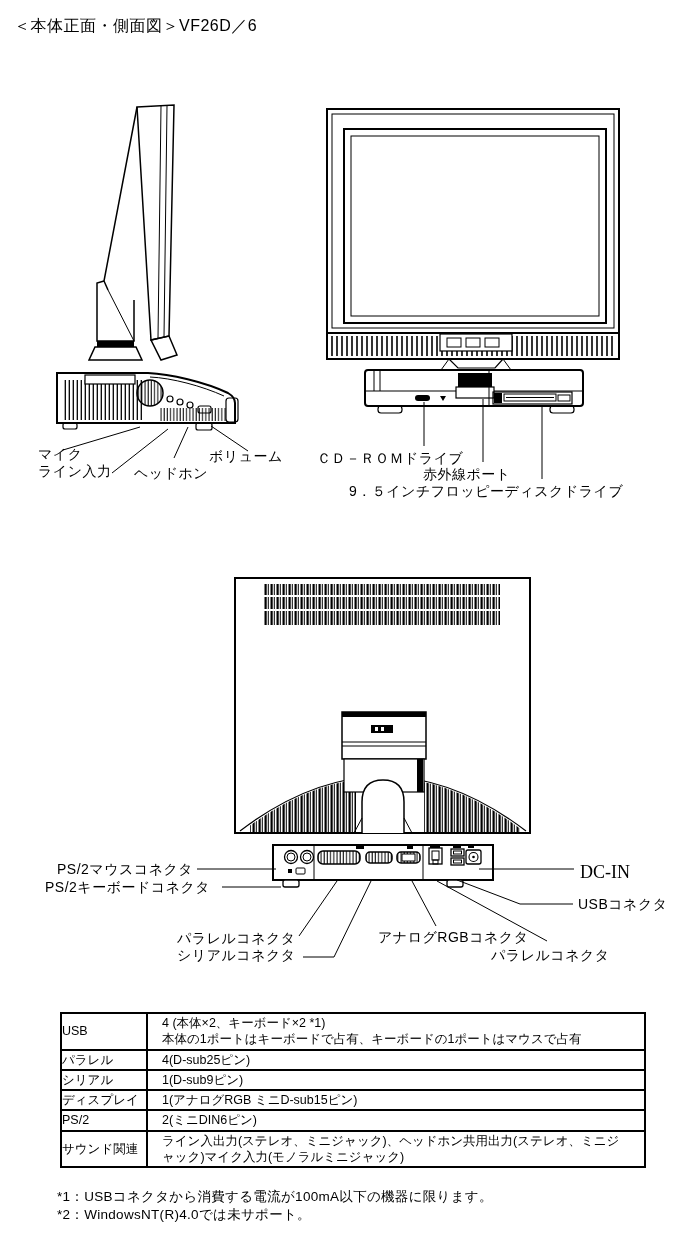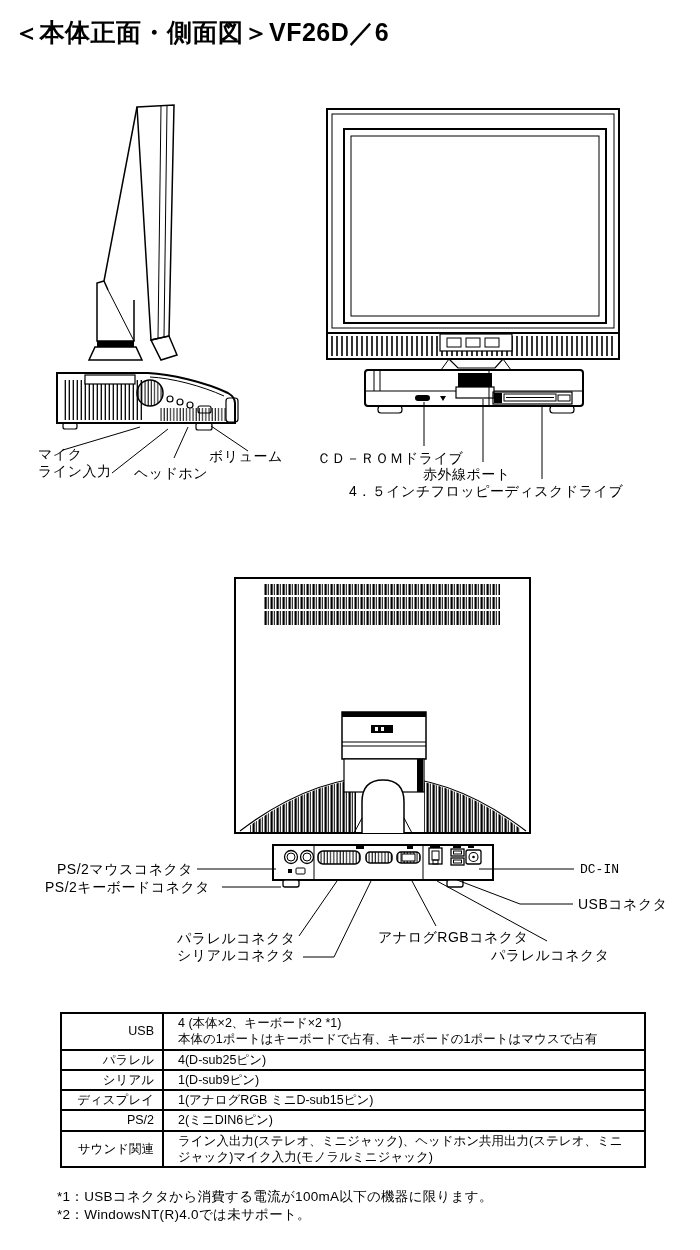--- a/index.html
+++ b/index.html
@@ -1,25 +1,25 @@
 <!DOCTYPE html>
 <html><head>
 <meta charset="utf-8">
 <style>
   html,body{margin:0;padding:0;background:#fff}
   .page{position:relative;width:700px;height:1250px;background:#fff;color:#000;
         font-family:"Liberation Sans","DejaVu Sans",sans-serif;overflow:hidden}
   .art{position:absolute;left:0;top:0}
-  .title{position:absolute;font-weight:bold;font-size:25px;letter-spacing:.5px;white-space:nowrap}
+  .title{position:absolute;font-weight:normal;font-size:16px;letter-spacing:.5px;white-space:nowrap}
   .lbl{position:absolute;font-size:14px;letter-spacing:.5px;white-space:nowrap}
-  .lbl.small{font-size:13px;font-family:Liberation Mono, monospace;letter-spacing:0}
+  .lbl.small{font-size:18px;font-family:Liberation Serif, serif;letter-spacing:0}
   table.spec{position:absolute;left:60px;top:1012px;width:586px;border-collapse:collapse;
              table-layout:fixed;font-size:12.5px;line-height:1.3;color:#000}
   table.spec td{border:2px solid #000;padding:1px 14px;vertical-align:middle}
-  table.spec td.h{width:84px;text-align:right;padding:1px 8px}
+  table.spec td.h{width:84px;text-align:left;padding:1px 0}
   table.spec td.v{white-space:pre-line}
   .fnote{position:absolute;font-size:13.5px;letter-spacing:.3px;white-space:nowrap}
 </style>
 </head>
 <body>
 
 <div class="page">
 
   <svg class="art" width="700" height="1250" viewBox="0 0 700 1250">
     <defs>
@@ -209,21 +209,21 @@
   </svg>
 
   <div class="title" style="left:14px;top:16px">＜本体正面・側面図＞VF26D／6</div>
 
   <div class="lbl" style="left:38px;top:446px">マイク</div>
   <div class="lbl" style="left:38px;top:463px">ライン入力</div>
   <div class="lbl" style="left:134px;top:465px">ヘッドホン</div>
   <div class="lbl" style="left:209px;top:448px">ボリューム</div>
   <div class="lbl" style="left:317px;top:450px">ＣＤ－ＲＯＭドライブ</div>
   <div class="lbl" style="left:423px;top:466px">赤外線ポート</div>
-  <div class="lbl" style="left:349px;top:483px">4．５インチフロッピーディスクドライブ</div>
+  <div class="lbl" style="left:349px;top:483px">9．５インチフロッピーディスクドライブ</div>
 
 
   <div class="lbl" style="left:57px;top:861px">PS/2マウスコネクタ</div>
   <div class="lbl" style="left:45px;top:879px">PS/2キーボードコネクタ</div>
   <div class="lbl small" style="left:580px;top:862px">DC-IN</div>
   <div class="lbl" style="left:578px;top:896px">USBコネクタ</div>
   <div class="lbl" style="left:177px;top:930px">パラレルコネクタ</div>
   <div class="lbl" style="left:177px;top:947px">シリアルコネクタ</div>
   <div class="lbl" style="left:378px;top:929px">アナログRGBコネクタ</div>
   <div class="lbl" style="left:491px;top:947px">パラレルコネクタ</div>

